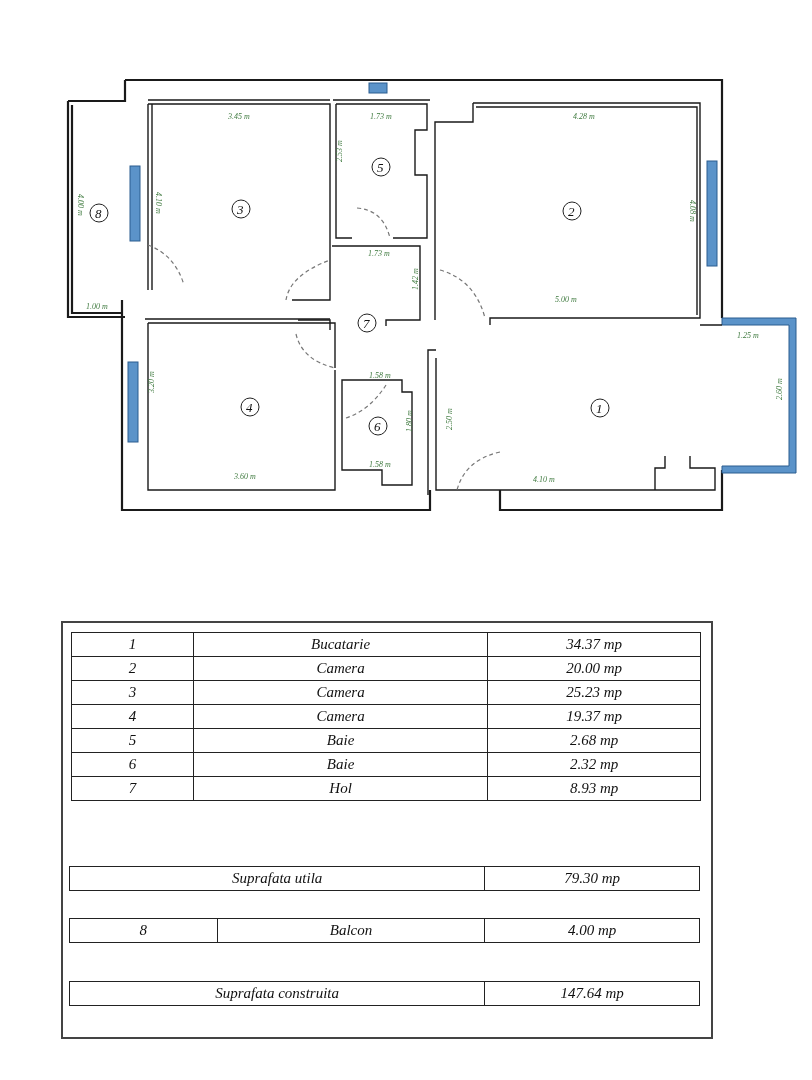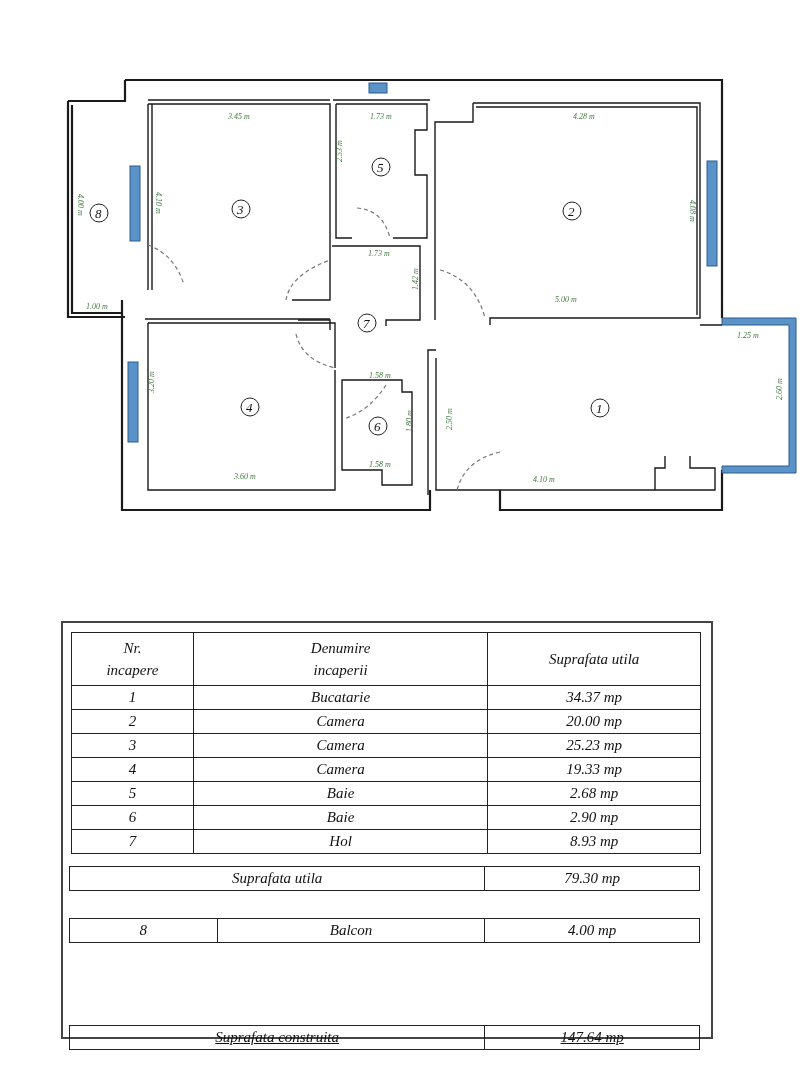--- a/index.html
+++ b/index.html
@@ -103,54 +103,49 @@
 
 <div class="tbl-frame"></div>
 
 <table id="main-table">
   <colgroup>
       <col style="width:122px">
       <col style="width:295px">
       <col style="width:213px">
     </colgroup>
   <tbody>
-      <tr class="hdr">
-    <td><span>Nr.</span><br><span>incapere</span></td>
-    <td><span>Denumire</span><br><span>incaperii</span></td>
-    <td>Suprafata utila</td>
-  </tr>
   <tr>
         <td>1</td>
         <td>Bucatarie</td>
         <td>34.37 mp</td>
       </tr>
   <tr>
         <td>2</td>
         <td>Camera</td>
         <td>20.00 mp</td>
       </tr>
   <tr>
         <td>3</td>
         <td>Camera</td>
         <td>25.23 mp</td>
       </tr>
   <tr>
         <td>4</td>
         <td>Camera</td>
-        <td>19.33 mp</td>
+        <td>19.37 mp</td>
       </tr>
   <tr>
         <td>5</td>
         <td>Baie</td>
         <td>2.68 mp</td>
       </tr>
   <tr>
         <td>6</td>
         <td>Baie</td>
-        <td>2.90 mp</td>
+        <td>2.32 mp</td>
       </tr>
   <tr>
         <td>7</td>
         <td>Hol</td>
         <td>8.93 mp</td>
       </tr>
 </tbody>
   </table>
 
 <table class="sum-table" style="top:866px;">
@@ -174,21 +169,21 @@
     </colgroup>
   <tbody>
       <tr>
         <td>8</td>
         <td>Balcon</td>
         <td>4.00 mp</td>
       </tr>
 </tbody>
   </table>
 
-<table class="sum-table" style="top:1025px;text-decoration:underline;">
+<table class="sum-table" style="top:981px;">
   <colgroup>
       <col style="width:416px">
       <col style="width:215px">
     </colgroup>
   <tbody>
       <tr>
         <td>Suprafata construita</td>
         <td>147.64 mp</td>
       </tr>
 </tbody>

